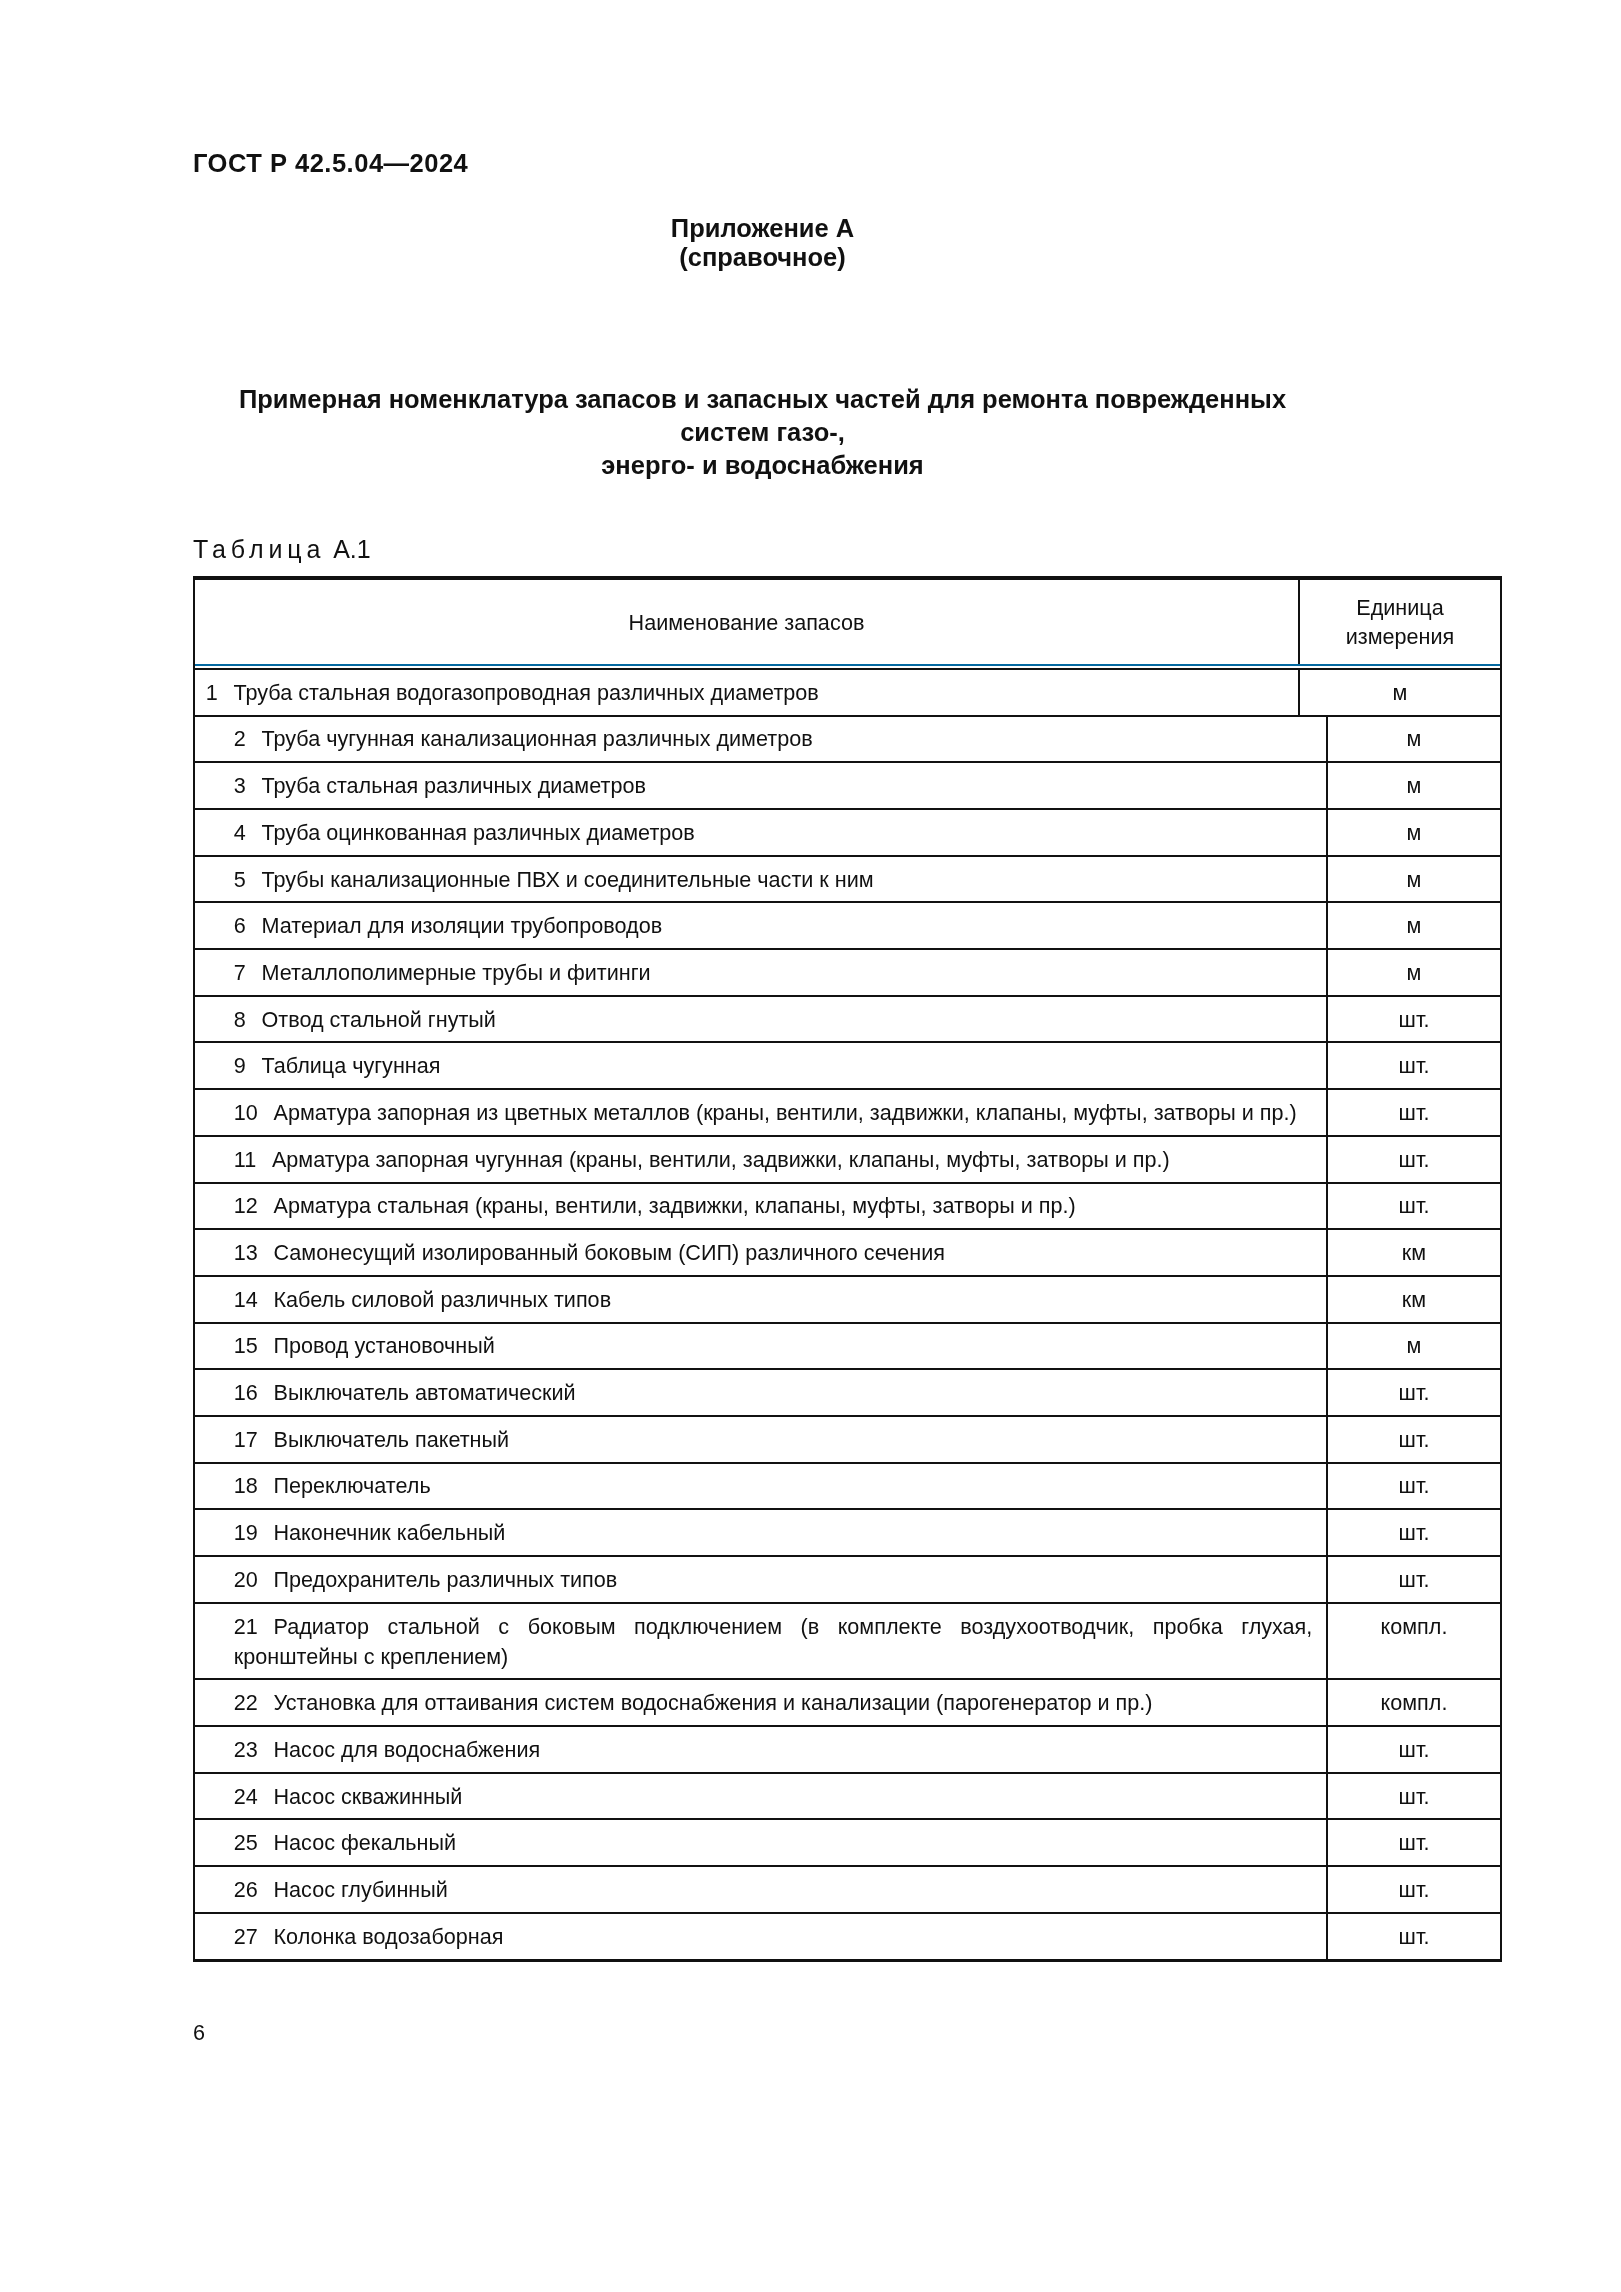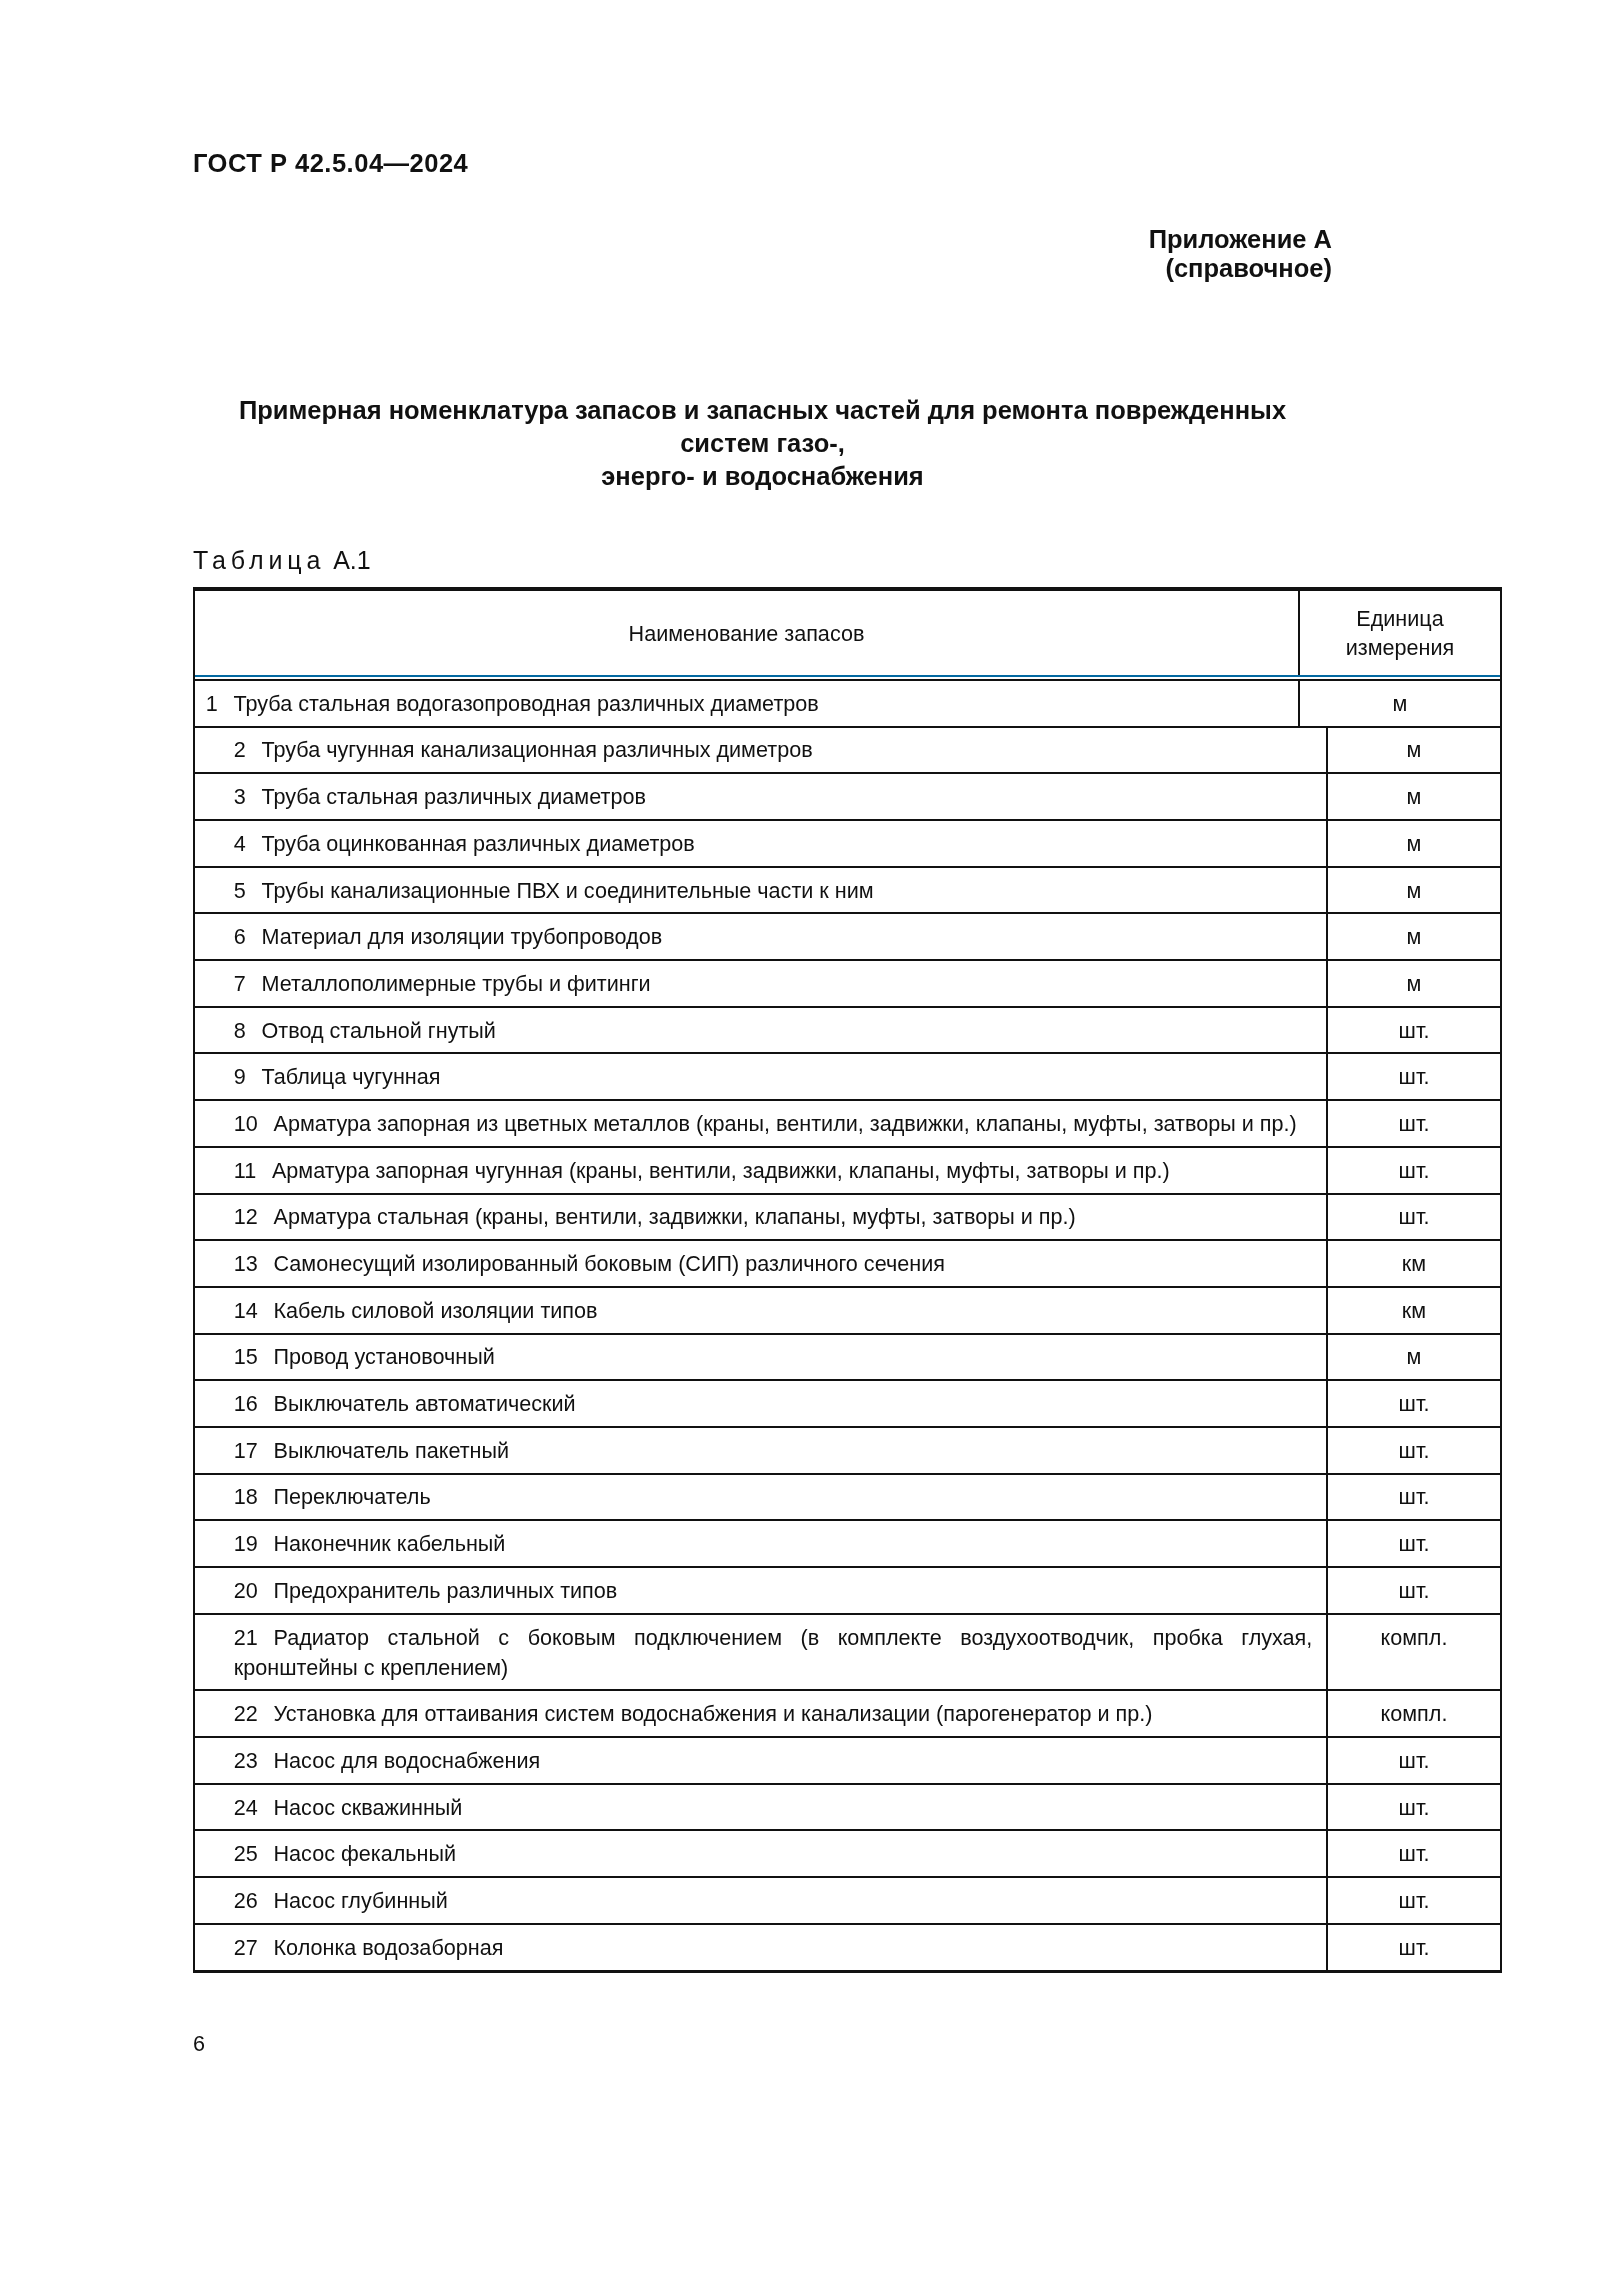--- a/index.html
+++ b/index.html
@@ -18,22 +18,22 @@
     width: 1139px;
     padding-top: 147px;
   }
   .doc-header {
     font-weight: bold;
     font-size: 25.5px;
     line-height: 32px;
     letter-spacing: 0.5px;
   }
   .appendix {
-    margin-top: 46px;
-    text-align: right;
+    margin-top: 35px;
+    text-align: center;
     font-weight: bold;
     font-size: 25.5px;
     line-height: 29px;
   }
   .main-title {
     margin-top: 111px;
     text-align: center;
     font-weight: bold;
     font-size: 25.5px;
     line-height: 33px;
@@ -211,21 +211,21 @@
 
   <div class="trow">
     <div class="td c1">
       <span class="row-num">13</span><span>Самонесущий изолированный боковым (СИП) различного сечения</span>
     </div>
     <div class="td c2">км</div>
   </div>
 
   <div class="trow">
     <div class="td c1">
-      <span class="row-num">14</span><span>Кабель силовой изоляции типов</span>
+      <span class="row-num">14</span><span>Кабель силовой различных типов</span>
     </div>
     <div class="td c2">км</div>
   </div>
 
   <div class="trow">
     <div class="td c1">
       <span class="row-num">15</span><span>Провод установочный</span>
     </div>
     <div class="td c2">м</div>
   </div>

